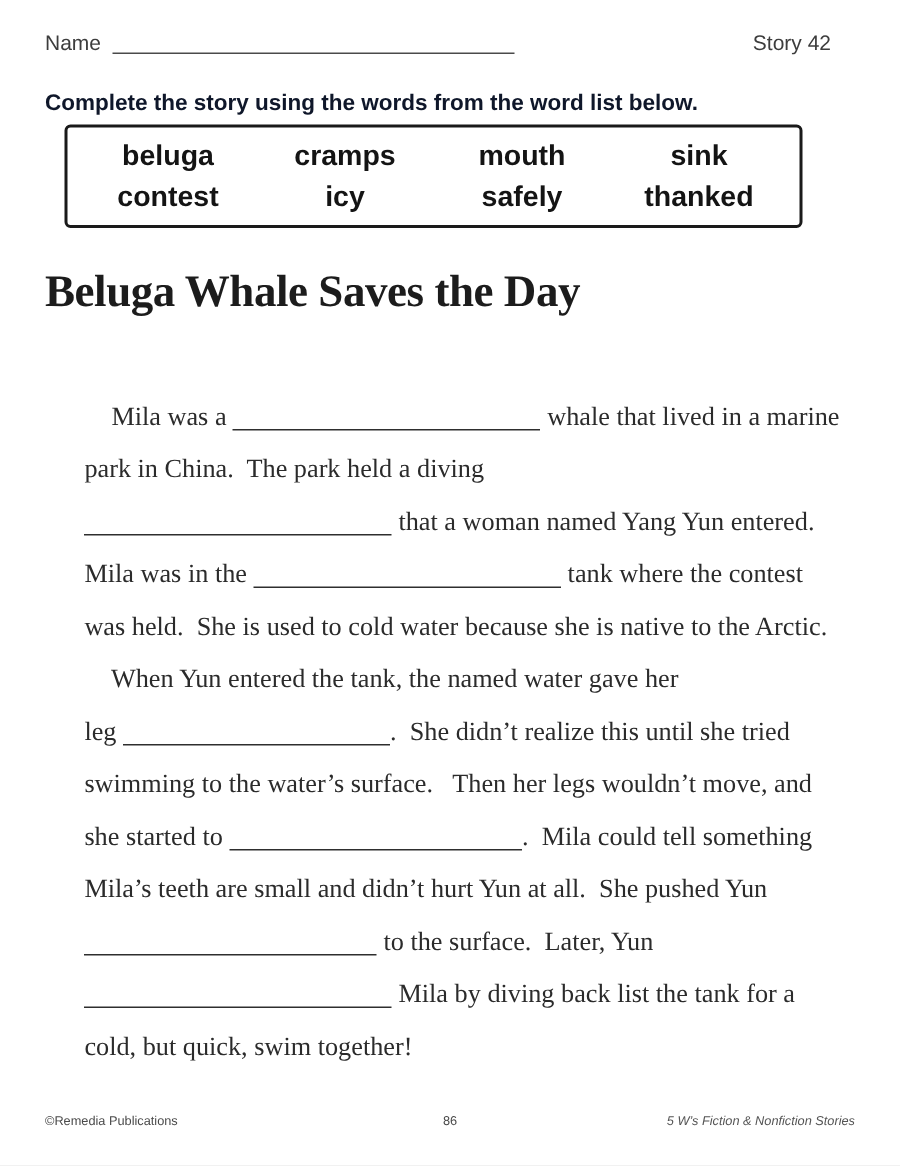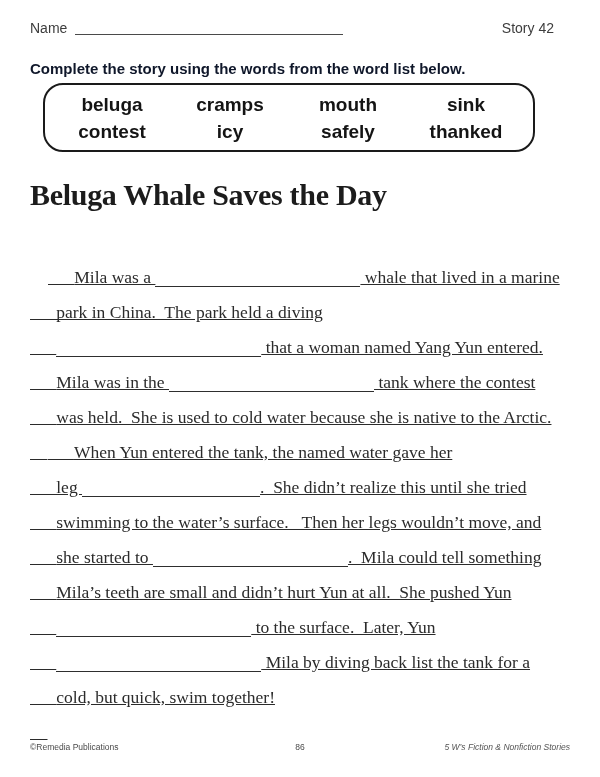--- a/index.html
+++ b/index.html
@@ -2,40 +2,40 @@
 <html><head>
 <meta charset="utf-8">
 <style>
   html,body{margin:0;padding:0;background:#e8e8e8;}
   .page{
     width:600px;height:777px;background:#ffffff;position:relative;
     box-sizing:border-box;padding:20px 30px 0;margin:0 auto;
     font-family:"Liberation Serif", serif;color:#262626;overflow:hidden;
   }
   
-  .header{display:flex;align-items:center;
+  .header{display:flex;align-items:flex-end;
     font-family:"Liberation Sans", sans-serif;font-size:14px;color:#3d3d3d;}
   .name-line{display:inline-block;width:268px;border-bottom:1.3px solid #4a4a4a;
     height:13px;margin-left:8px;vertical-align:baseline;}
   .story-number{margin-left:auto;padding-right:16px;}
   
   .instruction{margin-top:24px;font-family:"Liberation Sans", sans-serif;
     font-weight:bold;font-size:15px;color:#0f172a;}
   
   .word-box{margin-top:6px;margin-left:13px;width:492px;box-sizing:border-box;
-    border:2.5px solid #1a1a1a;border-radius:20px;padding:6px 8px 5px;
+    border:2.5px solid #1a1a1a;border-radius:4px;padding:6px 8px 5px;
     display:grid;grid-template-columns:repeat(4,1fr);
     font-family:"Liberation Sans", sans-serif;font-weight:bold;font-size:19px;
     line-height:27px;color:#141414;text-align:center;}
   
   .title{margin-top:26px;text-align:left;font-weight:bold;font-size:30px;
     line-height:34px;color:#1c1c1c;letter-spacing:-0.3px;}
   
   .story{margin-top:13px;font-size:17.5px;color:#2b2b2b;}
-  .story-line{height:35px;line-height:35px;white-space:pre;text-decoration:underline;}
+  .story-line{height:35px;line-height:35px;white-space:pre;}
   .story-line .txt{white-space:pre;}
   .indent{padding-left:18px;}
   .blank{display:inline-block;width:205px;height:0;
     border-bottom:1.6px solid #2e2e2e;vertical-align:-4px;}
   .blank.sm{width:178px;}
   .blank.md{width:195px;}
   
   .footer{position:absolute;left:30px;right:30px;top:742px;height:12px;
     font-family:"Liberation Sans", sans-serif;font-size:8.5px;color:#4a4a4a;}
   .footer .f-left{position:absolute;left:0;top:0;}

